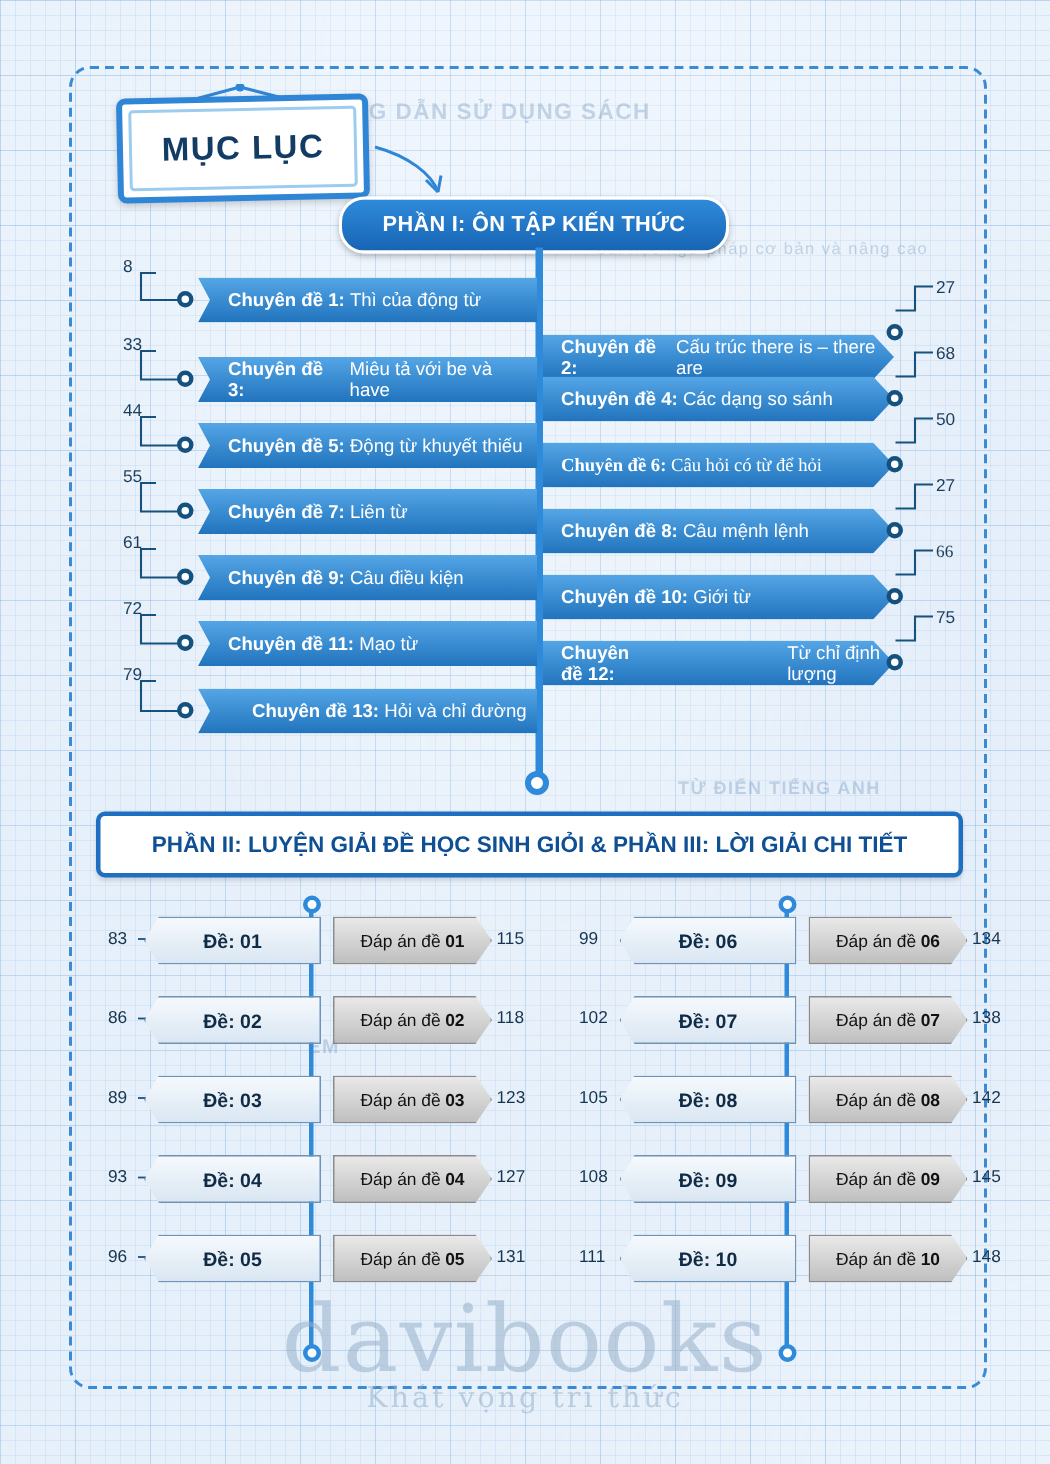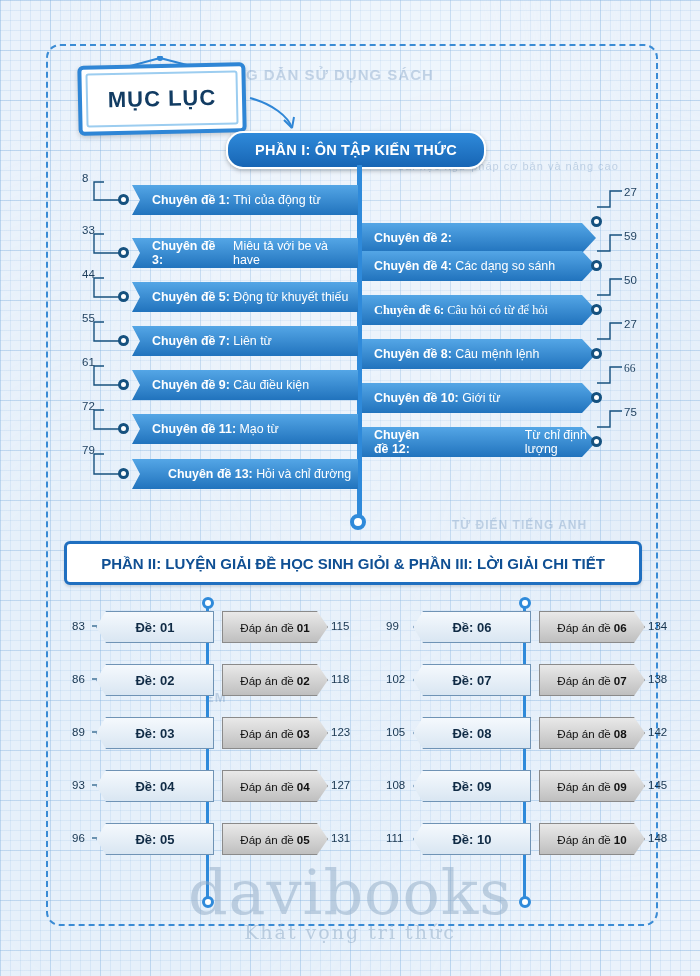--- a/index.html
+++ b/index.html
@@ -250,30 +250,30 @@
 </div>
 <div class="bullet" style="left:118px;top:423px;"></div>
 
 <div class="pgnum" style="left:82px;top:444px;">79</div>
 <div class="chap left" style="left:132px;top:459px;width:226px;padding-left:36px;">
   <span class="num">Chuyên đề 13:</span>&nbsp;<span class="ttl">Hỏi và chỉ đường</span>
 </div>
 <div class="bullet" style="left:118px;top:468px;"></div>
 
 <div class="chap right" style="left:362px;top:207px;width:234px;margin-top:16px;">
-  <span class="num">Chuyên đề 2:</span>&nbsp;
+  <span class="num">Chuyên đề 2:</span>&nbsp;<span class="ttl">Cấu trúc there is – there are</span>
 </div>
 <div class="bullet" style="left:591px;top:216px;"></div>
 <div class="pgnum" style="left:624px;top:186px;">27</div>
 
 <div class="chap right" style="left:362px;top:251px;width:234px;">
   <span class="num">Chuyên đề 4:</span>&nbsp;<span class="ttl">Các dạng so sánh</span>
 </div>
 <div class="bullet" style="left:591px;top:260px;"></div>
-<div class="pgnum" style="left:624px;top:230px;">59</div>
+<div class="pgnum" style="left:624px;top:230px;">68</div>
 
 <div class="chap right" style="left:362px;top:295px;width:234px;font-family:Liberation Serif, serif;">
   <span class="num">Chuyên đề 6:</span>&nbsp;<span class="ttl">Câu hỏi có từ để hỏi</span>
 </div>
 <div class="bullet" style="left:591px;top:304px;"></div>
 <div class="pgnum" style="left:624px;top:274px;">50</div>
 
 <div class="chap right" style="left:362px;top:339px;width:234px;">
   <span class="num">Chuyên đề 8:</span>&nbsp;<span class="ttl">Câu mệnh lệnh</span>
 </div>

